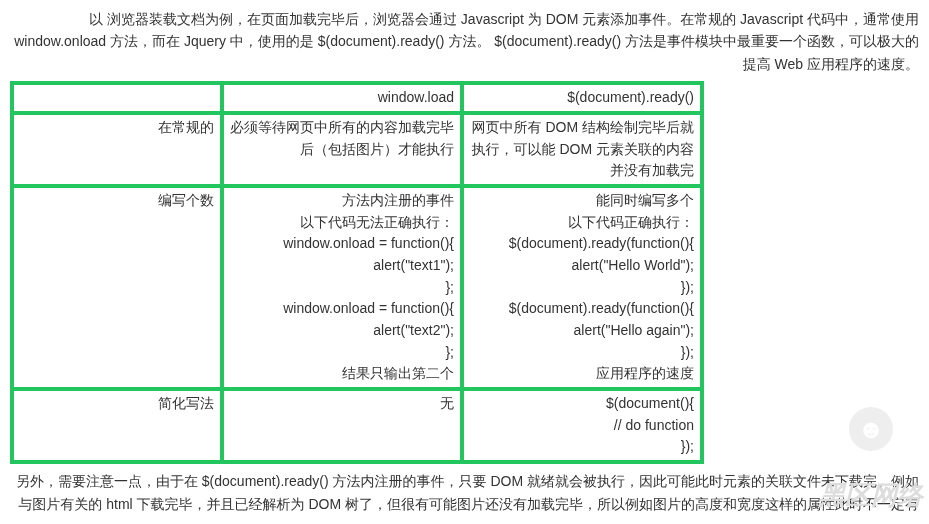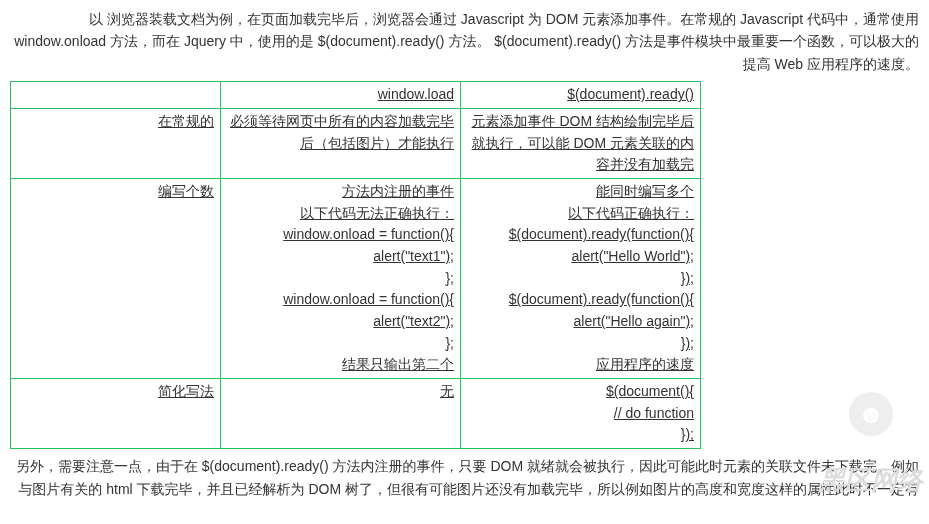--- a/index.html
+++ b/index.html
@@ -13,25 +13,24 @@
       width: 929px;
       position: relative;
       background: #fff;
     }
     .intro { margin-bottom: 6px; }
     table {
       border-collapse: collapse;
       margin-bottom: 6px;
     }
     td {
-      border: 1px solid #22c55e;
+      border: 4px solid #22c55e;
       padding: 2px 6px;
       vertical-align: top;
       line-height: 1.55;
-      text-decoration: underline;
     }
     .col1 { width: 210px; }
     .col2 { width: 240px; }
     .col3 { width: 240px; }
     .outro { margin-top: 4px; }
     .identm { padding-left: 1.6em; }
     .watermark {
       position: absolute;
       right: 6px;
       bottom: 6px;
@@ -65,21 +64,21 @@
 <table>
   <tbody>
       <tr>
     <td class="col1"></td>
     <td class="col2">window.load</td>
     <td class="col3">$(document).ready()</td>
   </tr>
   <tr>
     <td class="col1">在常规的</td>
     <td class="col2">必须等待网页中所有的内容加载完毕后（包括图片）才能执行</td>
-    <td class="col3">元素添加事件 DOM 结构绘制完毕后就执行，可以能 DOM 元素关联的内容并没有加载完</td>
+    <td class="col3">网页中所有 DOM 结构绘制完毕后就执行，可以能 DOM 元素关联的内容并没有加载完</td>
   </tr>
   <tr>
     <td class="col1">编写个数</td>
     <td class="col2">
       <div>方法内注册的事件</div>
       <div>以下代码无法正确执行：</div>
       <div>window.onload = function(){</div>
       <div class="identm">alert("text1");</div>
       <div>};</div>
       <div>window.onload = function(){</div>

